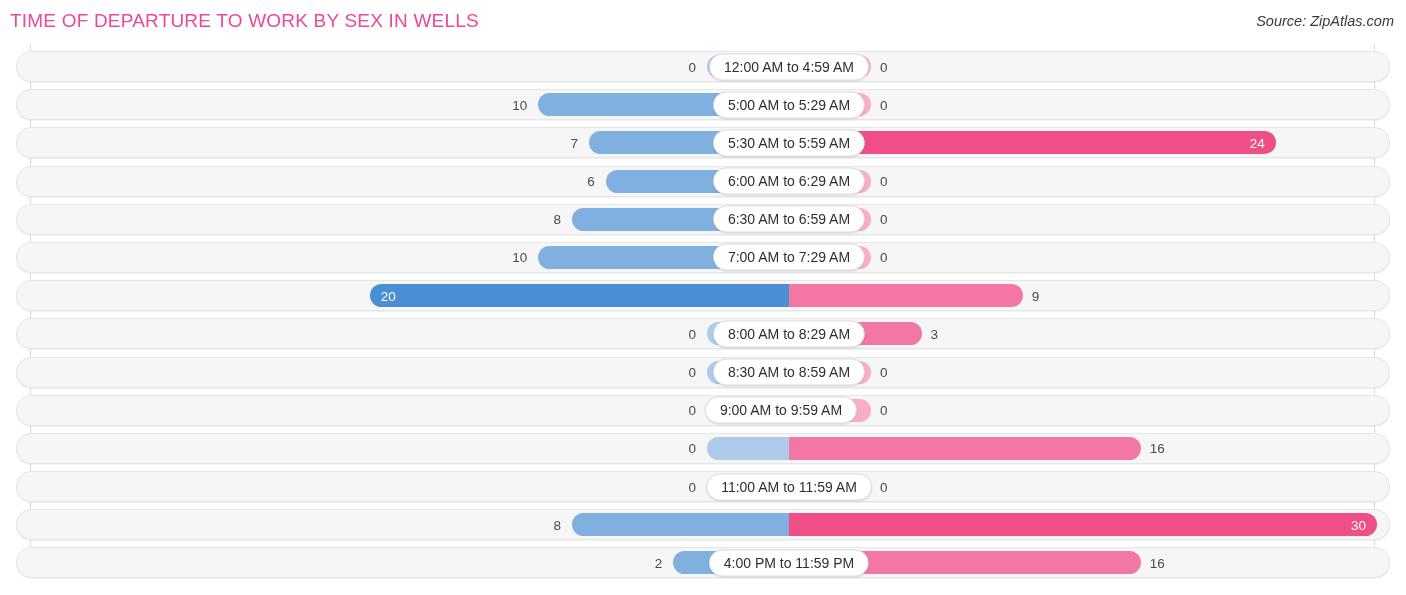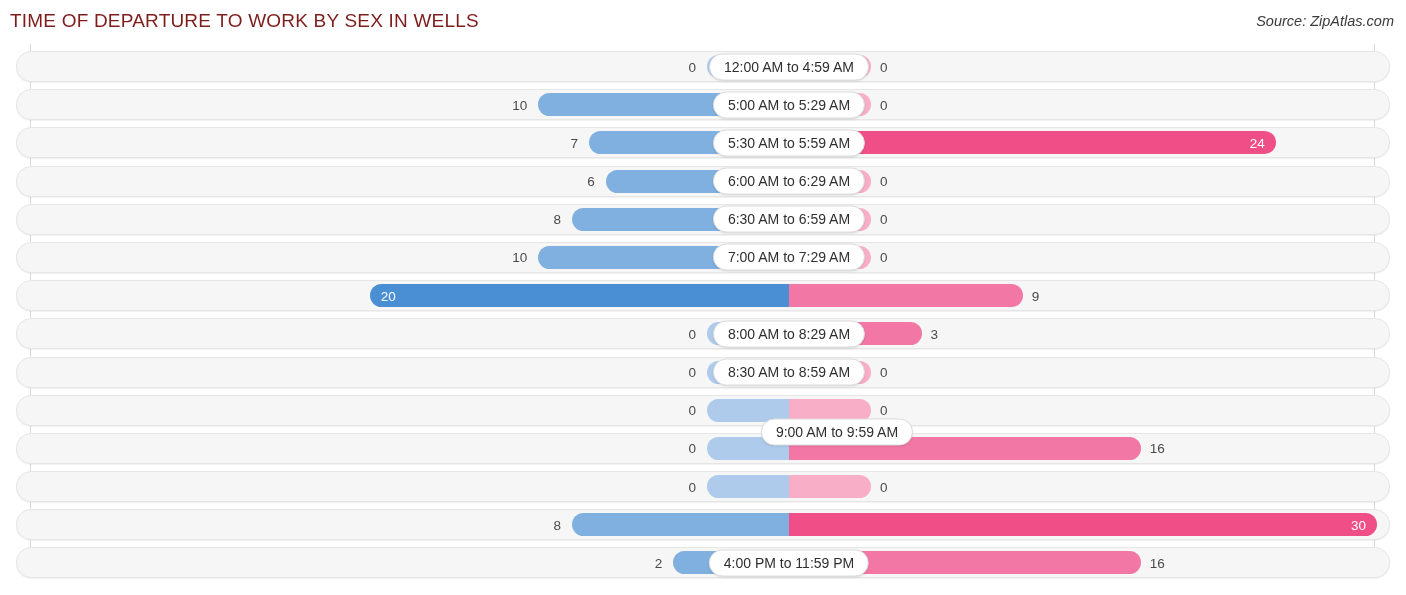--- a/index.html
+++ b/index.html
@@ -20,21 +20,21 @@
   .header {
     position: relative;
     height: 44px;
   }
   .chart-title {
     position: absolute;
     left: 10px;
     top: 10px;
     font-size: 19px;
     letter-spacing: 0.2px;
-    color: #7f1d1d;
+    color: #ec4899;
     font-weight: 400;
     white-space: nowrap;
   }
   .chart-source {
     position: absolute;
     right: 12px;
     top: 13px;
     font-size: 14.5px;
     font-style: italic;
     color: #3b3b3b;
@@ -270,37 +270,38 @@
           <div class="bar female" style="left: 772px; width: 82px; background: rgb(249, 174, 200);"></div>
           <div class="cat-pill" style="left: 772px;">8:30 AM to 8:59 AM</div>
         </div>
       </div>
       <div class="row">
         <div class="rowinner">
           <span class="bar-outlabel" style="right: 693px;">0</span>
           <span class="bar-outlabel" style="left: 863px;">0</span>
           <div class="bar male" style="left: 690px; width: 82px; background: rgb(174, 203, 235);"></div>
           <div class="bar female" style="left: 772px; width: 82px; background: rgb(249, 174, 200);"></div>
-          <div class="cat-pill" style="left: 820px; margin-top: 22px;">9:00 AM to 9:59 AM</div>
+          <div class="cat-pill" style="left: 764px;">9:00 AM to 9:59 AM</div>
         </div>
       </div>
       <div class="row">
         <div class="rowinner">
           <span class="bar-outlabel" style="right: 693px;">0</span>
           <span class="bar-outlabel" style="left: 1132.87px;">16</span>
           <div class="bar male" style="left: 690px; width: 82px; background: rgb(174, 203, 235);"></div>
           <div class="bar female" style="left: 772px; width: 351.867px; background: rgb(242, 119, 164);"></div>
         </div>
       </div>
       <div class="row">
         <div class="rowinner">
           <span class="bar-outlabel" style="right: 693px;">0</span>
           <span class="bar-outlabel" style="left: 863px;">0</span>
           <div class="bar male" style="left: 690px; width: 82px; background: rgb(174, 203, 235);"></div>
           <div class="bar female" style="left: 772px; width: 82px; background: rgb(249, 174, 200);"></div>
+          <div class="cat-pill" style="left: 772px;">11:00 AM to 11:59 AM</div>
         </div>
       </div>
       <div class="row">
         <div class="rowinner">
           <span class="bar-outlabel" style="right: 827.933px;">8</span>
           <div class="bar male" style="left: 555.067px; width: 216.933px; background: rgb(127, 176, 224);"></div>
           <div class="bar female" style="left: 772px; width: 588px; background: rgb(239, 78, 135);">
             <span class="bar-inlabel">30</span>
           </div>
         </div>

